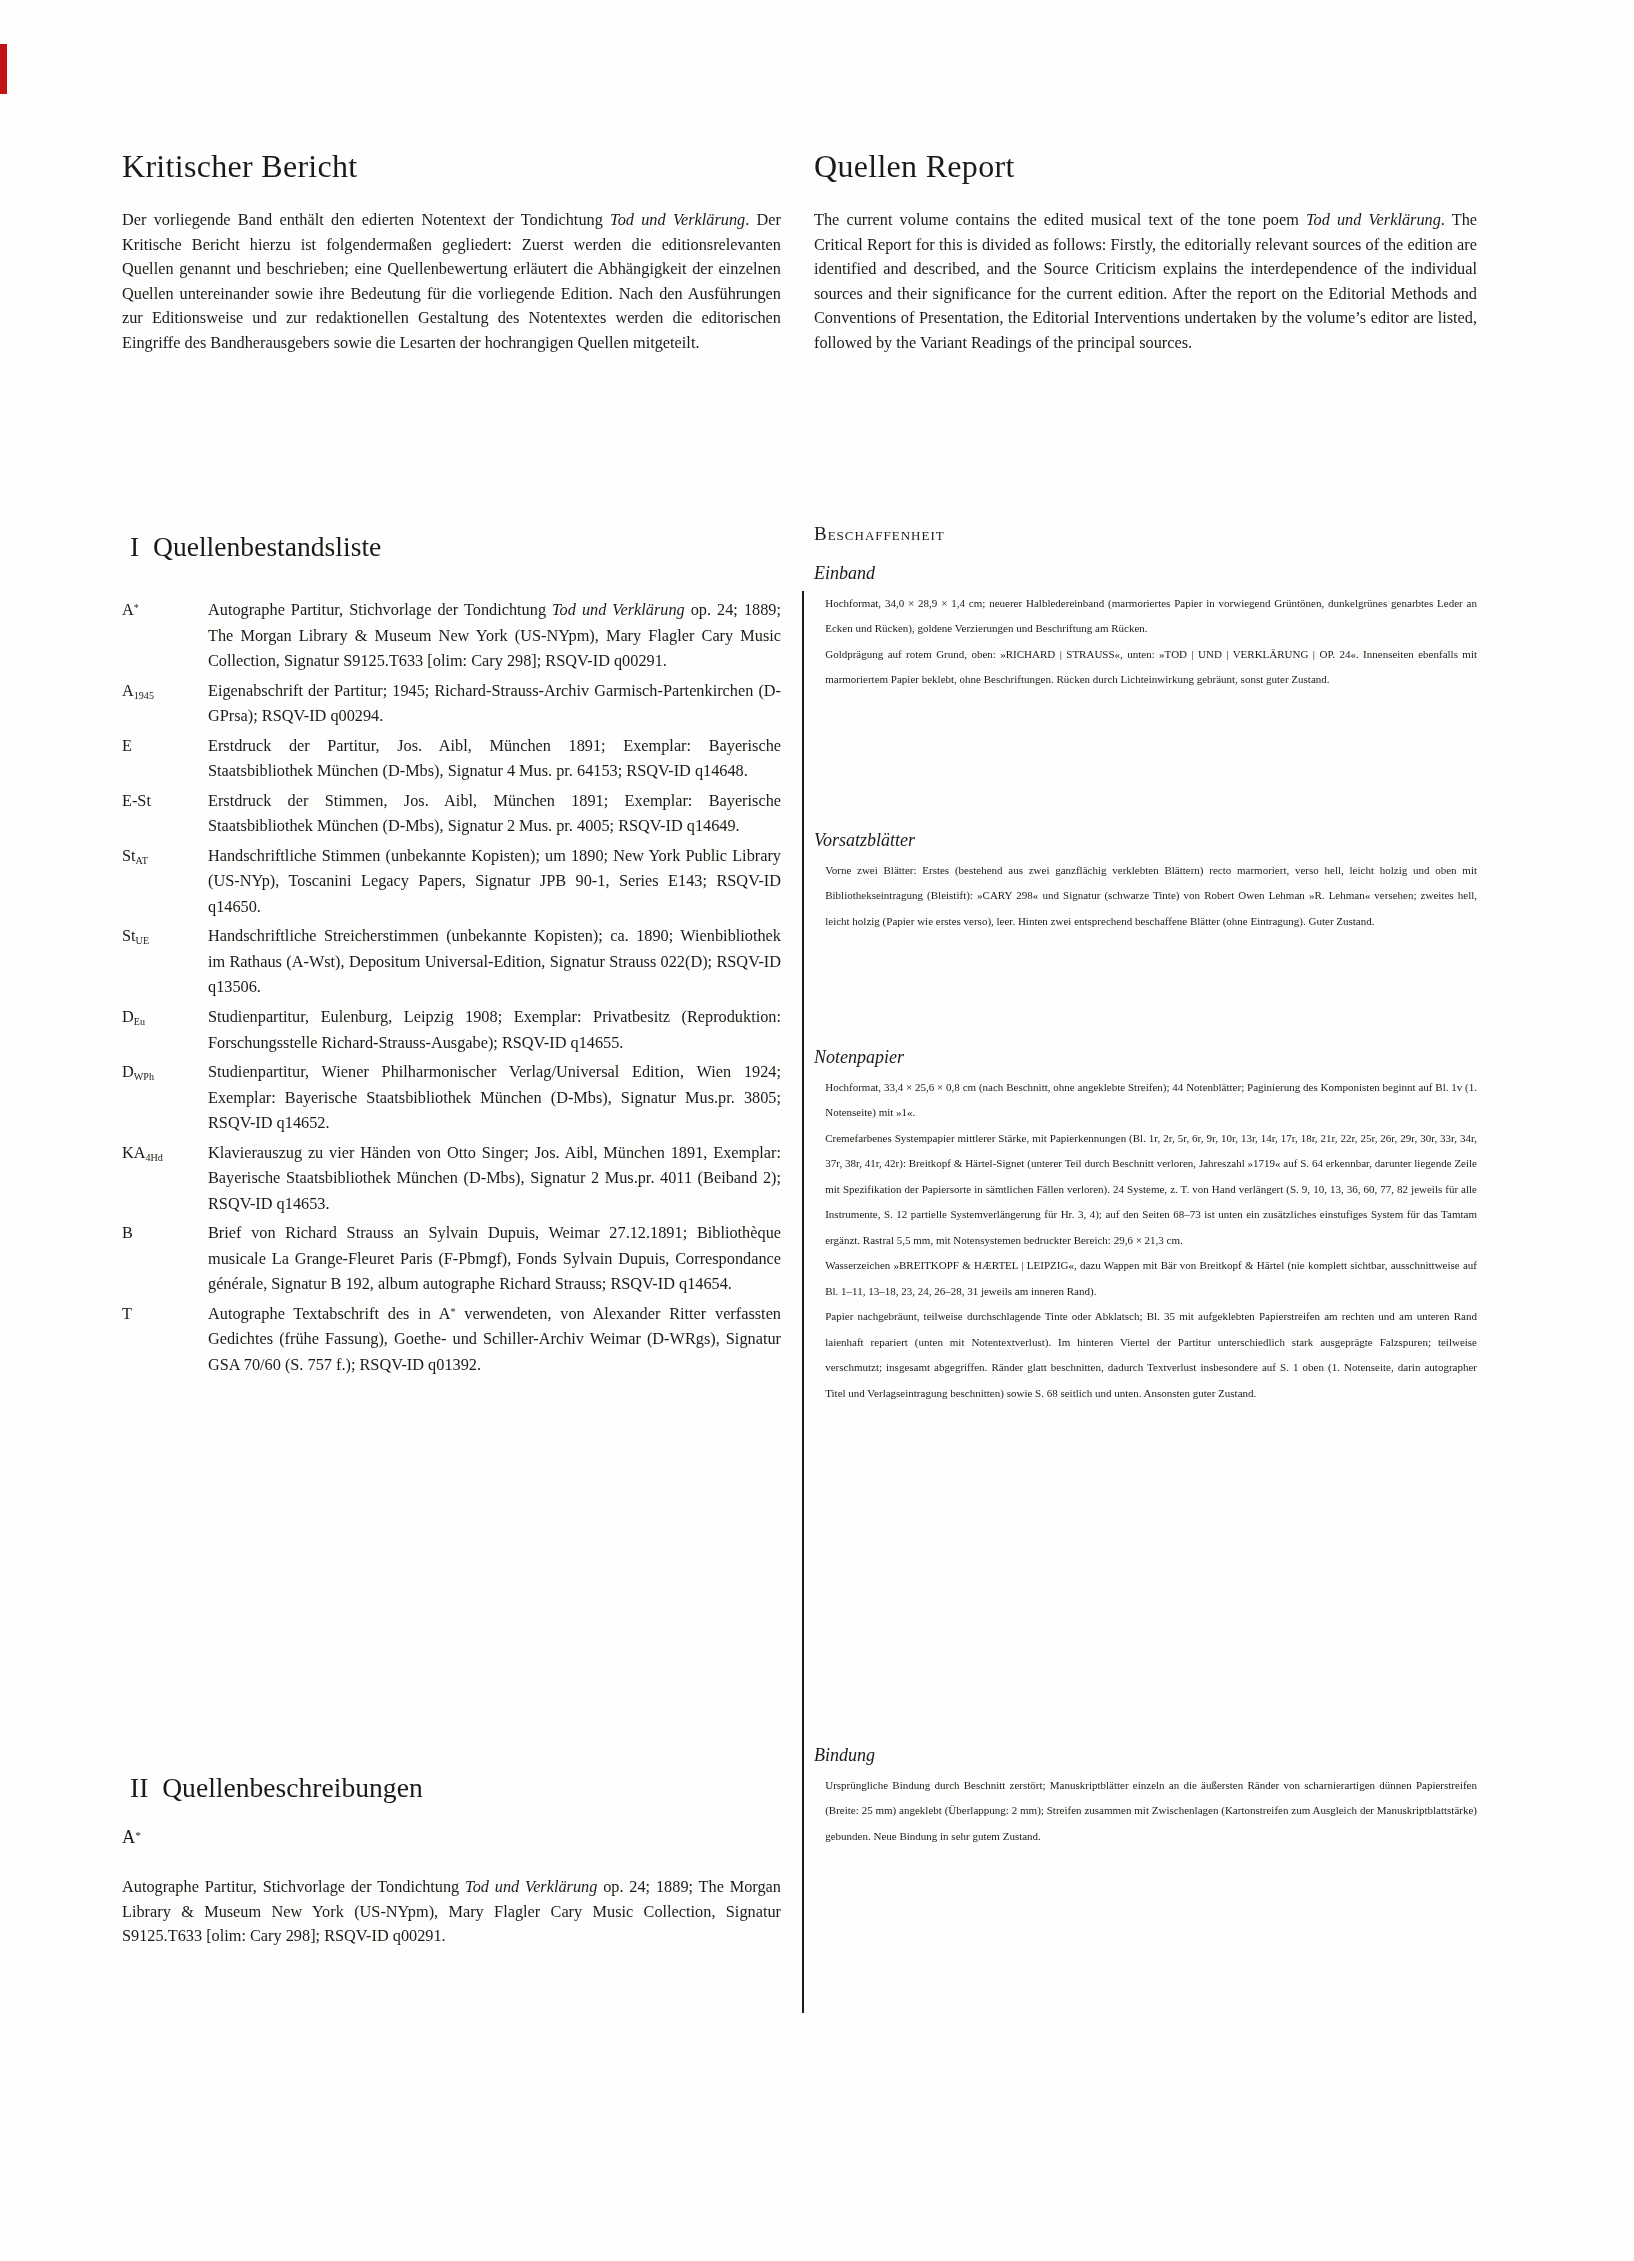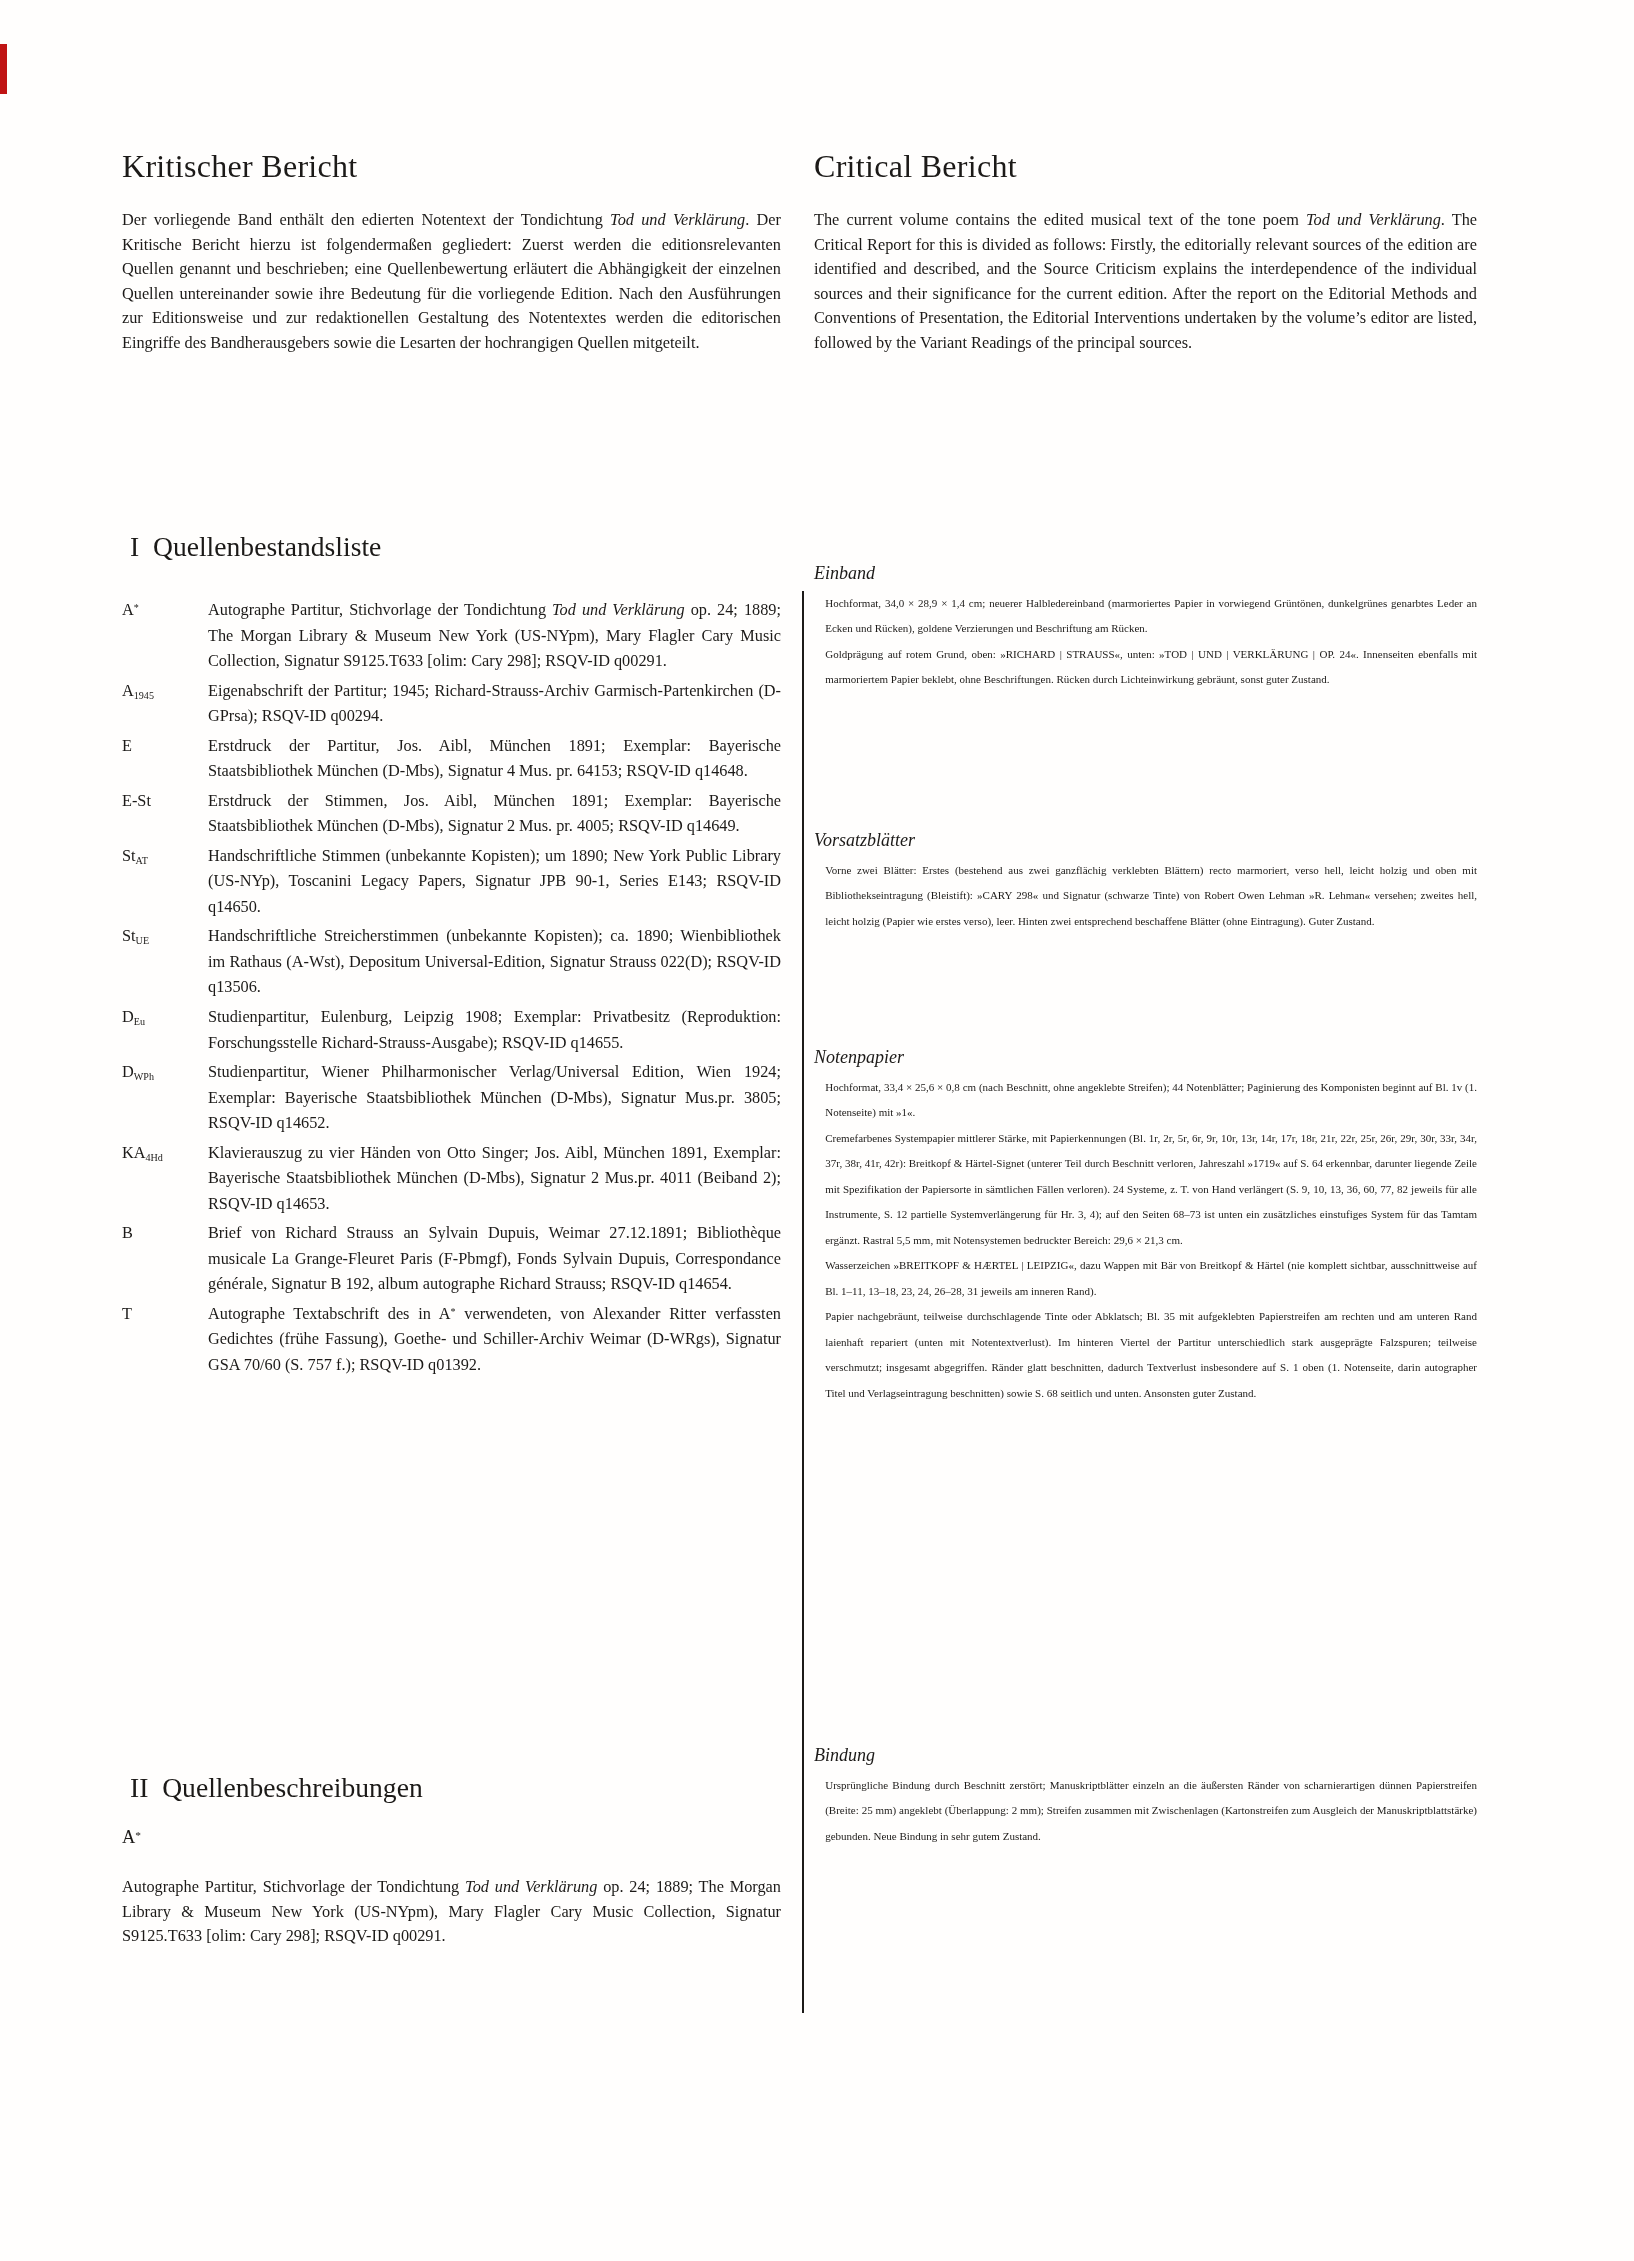--- a/index.html
+++ b/index.html
@@ -185,24 +185,25 @@
     <h2 class="section-title abs" style="top:1615px;">II Quellenbeschreibungen</h2>
 
     <h3 class="a-star-heading abs" style="top:1677px;">A<sup>*</sup></h3>
 
     <p class="body-text abs" style="top:1727px;">Autographe Partitur, Stichvorlage der Tondichtung <i>Tod und Verklärung</i> op. 24; 1889; The Morgan Library &amp; Museum New York (US-NYpm), Mary Flagler Cary Music Collection, Signatur S9125.T633 [olim: Cary 298]; RSQV-ID q00291.</p>
 
   </div>
 
   <div class="col col-right">
 
-    <h1 class="doc-title abs" style="top:0;">Critical Bericht</h1>
+    <h1 class="doc-title abs" style="top:0;">Quellen Report</h1>
 
     <p class="body-text abs" style="top:60px;">The current volume contains the edited musical text of the tone poem <i>Tod und Verklärung</i>. The Critical Report for this is divided as follows: Firstly, the editorially relevant sources of the edition are identified and described, and the Source Criticism explains the interdependence of the individual sources and their significance for the current edition. After the report on the Editorial Methods and Conventions of Presentation, the Editorial Interventions undertaken by the volume’s editor are listed, followed by the Variant Readings of the principal sources.</p>
 
+    <h2 class="smallcaps-title abs" style="top:374px;">Beschaffenheit</h2>
 
     <div class="subsection abs" style="top:414px;">
       <h3>Einband</h3>
       <p>Hochformat, 34,0 × 28,9 × 1,4 cm; neuerer Halbledereinband (marmoriertes Papier in vorwiegend Grüntönen, dunkelgrünes genarbtes Leder an Ecken und Rücken), goldene Verzierungen und Beschriftung am Rücken.</p>
       <p>Goldprägung auf rotem Grund, oben: »RICHARD | STRAUSS«, unten: »TOD | UND | VERKLÄRUNG | OP. 24«. Innenseiten ebenfalls mit marmoriertem Papier beklebt, ohne Beschriftungen. Rücken durch Lichteinwirkung gebräunt, sonst guter Zustand.</p>
     </div>
 
     <div class="subsection abs" style="top:681px;">
       <h3>Vorsatzblätter</h3>
       <p>Vorne zwei Blätter: Erstes (bestehend aus zwei ganzflächig verklebten Blättern) recto marmoriert, verso hell, leicht holzig und oben mit Bibliothekseintragung (Bleistift): »CARY 298« und Signatur (schwarze Tinte) von Robert Owen Lehman »R. Lehman« versehen; zweites hell, leicht holzig (Papier wie erstes verso), leer. Hinten zwei entsprechend beschaffene Blätter (ohne Eintragung). Guter Zustand.</p>

